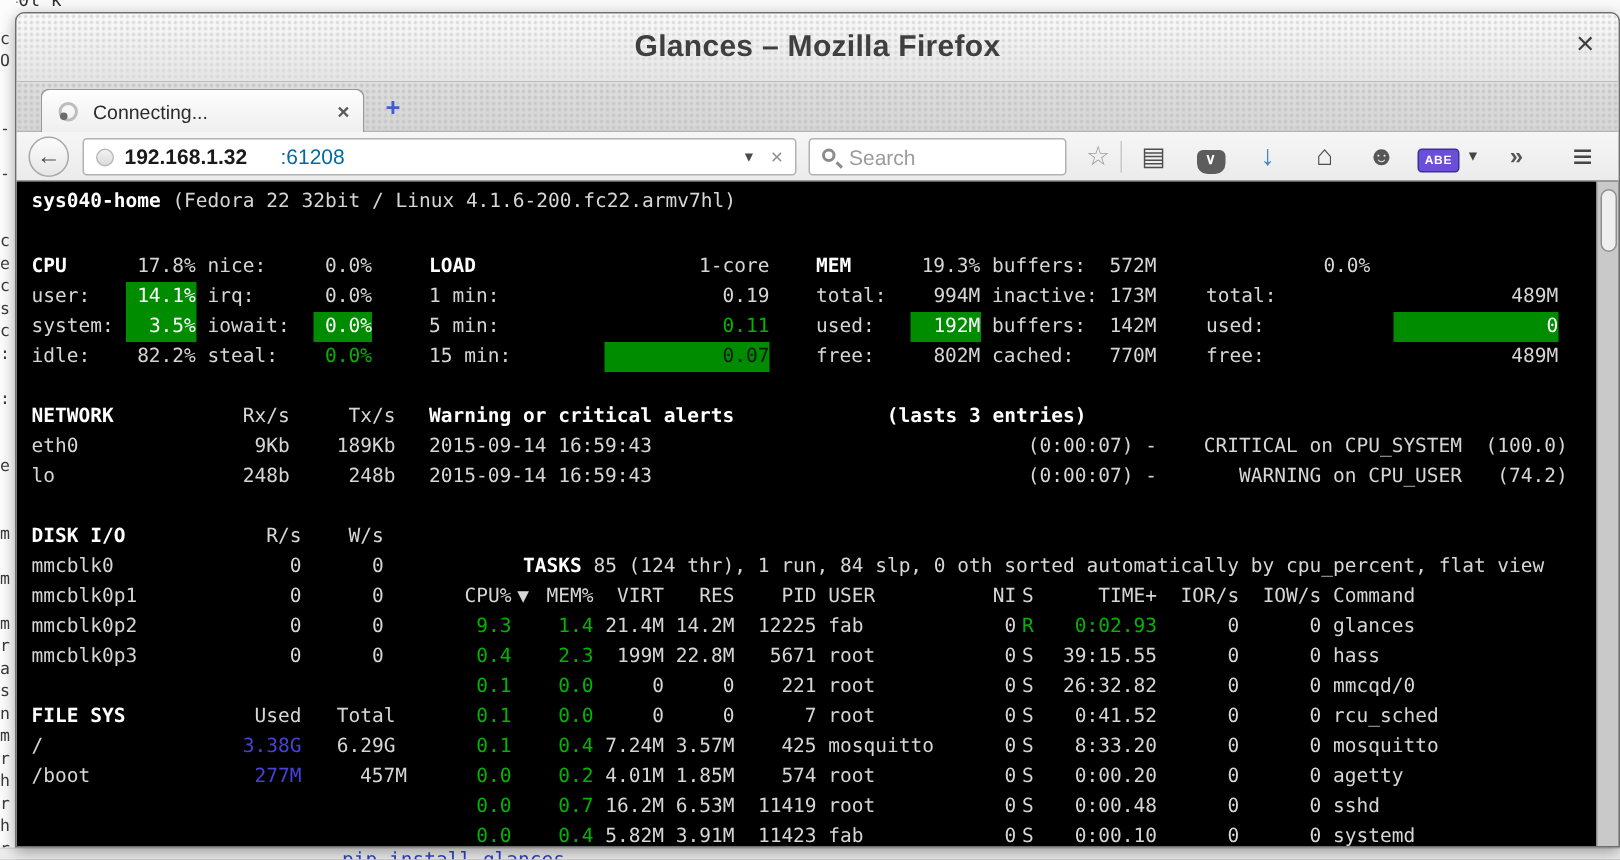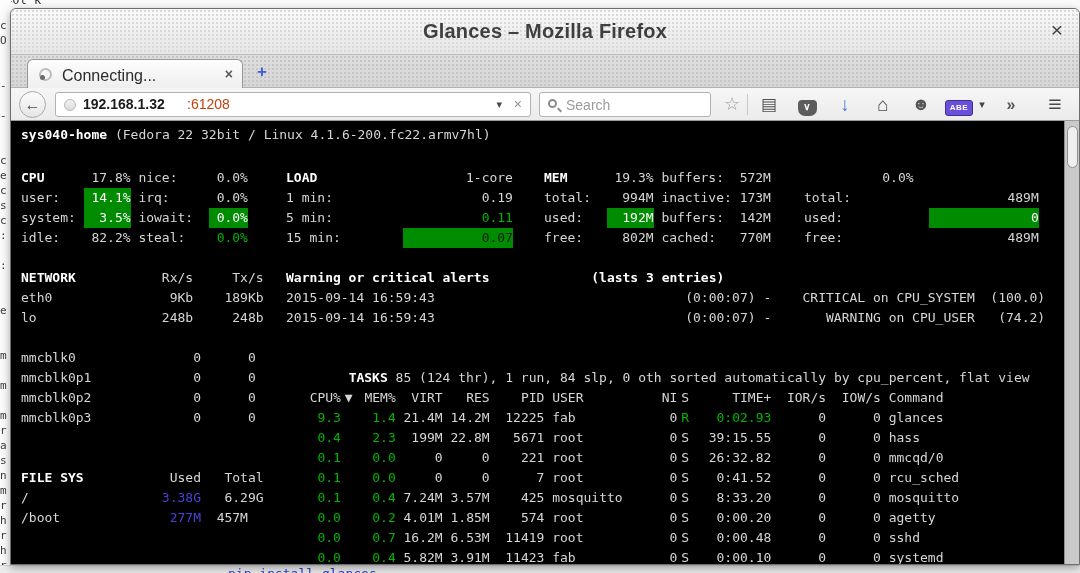--- a/index.html
+++ b/index.html
@@ -32,39 +32,39 @@
   .titlebar .title { position:absolute; left:0; right:0; top:11px; text-align:center;
                      font-size:20px; font-weight:bold; color:#3f3f3f; letter-spacing:.2px; }
   .win-close { position:absolute; right:16px; top:9px; font-size:21px; color:#3f3f3f; cursor:default; }
 
   .tabstrip { position:relative; height:33px;
               background-image:radial-gradient(circle,#c6c6c6 1px, rgba(0,0,0,0) 1.2px),linear-gradient(#dedede,#d6d6d6);
               background-size:4px 4px,100% 100%; border-bottom:1px solid #b3b3b3; }
   .tab { position:absolute; left:16px; top:4px; width:216px; height:29px;
          background:linear-gradient(#fdfdfd,#efefef); border:1px solid #979797; border-bottom:none;
          border-radius:6px 6px 0 0; z-index:3; }
-  .tab-label { position:absolute; left:34px; top:7px; font-size:16px; color:#2b2b2b; }
+  .tab-label { position:absolute; left:34px; top:7px; font-size:13px; color:#2b2b2b; }
   .tab-close { position:absolute; right:9px; top:6px; font-size:14px; font-weight:bold; color:#5a5a5a; }
   .spinner { position:absolute; left:11px; top:8px; width:13px; height:13px; border-radius:50%;
              border:2px solid #bdbdbd; }
   .spinner::after { content:""; position:absolute; left:-1px; bottom:-1px; width:5px; height:5px;
                     border-radius:50%; background:#6b6b6b; }
   .newtab { position:absolute; left:246px; top:7px; font-size:17px; font-weight:bold; color:#3f5fd0; }
 
   .navbar { position:relative; height:33px; background:linear-gradient(#f6f6f6,#ebebeb);
             border-bottom:1px solid #9d9d9d; }
   .back-btn { position:absolute; left:8px; top:3px; width:27px; height:27px; border-radius:50%;
               border:1px solid #a8a8a8; background:linear-gradient(#fcfcfc,#e6e6e6);
               text-align:center; line-height:25px; font-size:16px; font-weight:bold; color:#4c4c4c; }
   .urlbox { position:absolute; left:44px; top:4px; width:476px; height:25px; background:#fff;
             border:1px solid #b2b2b2; border-radius:3px; }
   .globe-icon { position:absolute; left:8px; top:6px; width:12px; height:12px; border-radius:50%;
                 border:1px solid #b9b9b9; background:linear-gradient(#f2f2f2,#dcdcdc); }
   .url-host { position:absolute; left:27px; top:3px; font-size:14px; font-weight:bold; color:#1a1a1a; }
-  .url-port { position:absolute; left:131px; top:3px; font-size:14px; color:#c2410c; }
+  .url-port { position:absolute; left:131px; top:3px; font-size:14px; color:#0369a1; }
   .url-drop { position:absolute; right:28px; top:5px; font-size:11px; color:#4a4a4a; }
   .url-stop { position:absolute; right:8px; top:3px; font-size:14px; color:#8f8f8f; }
   .searchbox { position:absolute; left:528px; top:4px; width:172px; height:25px; background:#fff;
                border:1px solid #b2b2b2; border-radius:3px; }
   .mag-icon { position:absolute; left:8px; top:6px; width:9px; height:9px; border-radius:50%;
               border:2px solid #8b8b8b; }
   .mag-icon::after { content:""; position:absolute; left:7px; top:8px; width:5px; height:2px;
                      background:#8b8b8b; transform:rotate(45deg); }
   .searchbox input { position:absolute; left:26px; top:2px; width:130px; height:19px; border:none;
                      outline:none; font-size:14px; color:#333; font-family:"Liberation Sans",sans-serif; }
@@ -244,32 +244,33 @@
           <div class="trow"><span class="cell" style="width: 12ch; text-align: left;">lo</span><span class="cell" style="width: 10ch; text-align: right;">248b</span><span class="cell" style="width: 9ch; text-align: right;">248b</span></div>
         </div>
       <div class="sec" id="sec-alerts-h">
           <div class="trow"><span class="cell s-bold" style="width: 39ch; text-align: left;">Warning or critical alerts</span><span class="cell s-bold" style="width: 20ch; text-align: left;">(lasts 3 entries)</span></div>
         </div>
       <div class="sec" id="sec-alerts">
           <div class="trow"><span class="cell" style="width: 20ch; text-align: left;">2015-09-14 16:59:43</span><span class="cell" style="width: 42ch; text-align: right;">(0:00:07) -</span><span class="cell" style="width: 35ch; text-align: right;">CRITICAL on CPU_SYSTEM  (100.0)</span></div>
           <div class="trow"><span class="cell" style="width: 20ch; text-align: left;">2015-09-14 16:59:43</span><span class="cell" style="width: 42ch; text-align: right;">(0:00:07) -</span><span class="cell" style="width: 35ch; text-align: right;">WARNING on CPU_USER   (74.2)</span></div>
         </div>
       <div class="sec" id="sec-diskio">
+          <div class="trow"><span class="cell s-bold" style="width: 14ch; text-align: left;">DISK I/O</span><span class="cell" style="width: 9ch; text-align: right;">R/s</span><span class="cell" style="width: 7ch; text-align: right;">W/s</span></div>
           <div class="trow"><span class="cell" style="width: 14ch; text-align: left;">mmcblk0</span><span class="cell" style="width: 9ch; text-align: right;">0</span><span class="cell" style="width: 7ch; text-align: right;">0</span></div>
           <div class="trow"><span class="cell" style="width: 14ch; text-align: left;">mmcblk0p1</span><span class="cell" style="width: 9ch; text-align: right;">0</span><span class="cell" style="width: 7ch; text-align: right;">0</span></div>
           <div class="trow"><span class="cell" style="width: 14ch; text-align: left;">mmcblk0p2</span><span class="cell" style="width: 9ch; text-align: right;">0</span><span class="cell" style="width: 7ch; text-align: right;">0</span></div>
           <div class="trow"><span class="cell" style="width: 14ch; text-align: left;">mmcblk0p3</span><span class="cell" style="width: 9ch; text-align: right;">0</span><span class="cell" style="width: 7ch; text-align: right;">0</span></div>
         </div>
       <div class="sec" id="sec-tasks">
         <span id="tasks-title">TASKS</span><span> 85 (124 thr), 1 run, 84 slp, 0 oth sorted automatically by cpu_percent, flat view</span>
       </div>
       <div class="sec" id="sec-filesys">
           <div class="trow"><span class="cell s-bold" style="width: 13ch; text-align: left;">FILE SYS</span><span class="cell" style="width: 10ch; text-align: right;">Used</span><span class="cell" style="width: 8ch; text-align: right;">Total</span></div>
           <div class="trow"><span class="cell" style="width: 13ch; text-align: left;">/</span><span class="cell s-blue" style="width: 10ch; text-align: right;">3.38G</span><span class="cell" style="width: 8ch; text-align: right;">6.29G</span></div>
-          <div class="trow"><span class="cell" style="width: 13ch; text-align: left;">/boot</span><span class="cell s-blue" style="width: 10ch; text-align: right;">277M</span><span class="cell" style="width: 8ch; text-align: center;">457M</span></div>
+          <div class="trow"><span class="cell" style="width: 13ch; text-align: left;">/boot</span><span class="cell s-blue" style="width: 10ch; text-align: right;">277M</span><span class="cell" style="width: 8ch; text-align: left; margin-left: 39px;">457M</span></div>
         </div>
       <div class="sec" id="sec-process">
           <div class="trow"><span class="cell" style="width: 6ch; text-align: right;">CPU%</span><span class="cell" style="width: 2ch; text-align: center;">▼</span><span class="cell" style="width: 5ch; text-align: right;">MEM%</span><span class="cell" style="width: 6ch; text-align: right;">VIRT</span><span class="cell" style="width: 6ch; text-align: right;">RES</span><span class="cell" style="width: 7ch; text-align: right;">PID</span><span class="cell" style="width: 13ch; margin-left: 1ch; text-align: left;">USER</span><span class="cell" style="width: 3ch; text-align: right;">NI</span><span class="cell" style="width: 2ch; text-align: center;">S</span><span class="cell" style="width: 10ch; text-align: right;">TIME+</span><span class="cell" style="width: 7ch; text-align: right;">IOR/s</span><span class="cell" style="width: 7ch; text-align: right;">IOW/s</span><span class="cell" style="flex: 1 1 0%; margin-left: 1ch; text-align: left;">Command</span></div>
           <div class="trow"><span class="cell s-ok" style="width: 6ch; text-align: right;">9.3</span><span class="cell" style="width: 2ch; text-align: center;"></span><span class="cell s-ok" style="width: 5ch; text-align: right;">1.4</span><span class="cell" style="width: 6ch; text-align: right;">21.4M</span><span class="cell" style="width: 6ch; text-align: right;">14.2M</span><span class="cell" style="width: 7ch; text-align: right;">12225</span><span class="cell" style="width: 13ch; margin-left: 1ch; text-align: left;">fab</span><span class="cell" style="width: 3ch; text-align: right;">0</span><span class="cell s-ok" style="width: 2ch; text-align: center;">R</span><span class="cell s-ok" style="width: 10ch; text-align: right;">0:02.93</span><span class="cell" style="width: 7ch; text-align: right;">0</span><span class="cell" style="width: 7ch; text-align: right;">0</span><span class="cell" style="flex: 1 1 0%; margin-left: 1ch; text-align: left;">glances</span></div>
           <div class="trow"><span class="cell s-ok" style="width: 6ch; text-align: right;">0.4</span><span class="cell" style="width: 2ch; text-align: center;"></span><span class="cell s-ok" style="width: 5ch; text-align: right;">2.3</span><span class="cell" style="width: 6ch; text-align: right;">199M</span><span class="cell" style="width: 6ch; text-align: right;">22.8M</span><span class="cell" style="width: 7ch; text-align: right;">5671</span><span class="cell" style="width: 13ch; margin-left: 1ch; text-align: left;">root</span><span class="cell" style="width: 3ch; text-align: right;">0</span><span class="cell" style="width: 2ch; text-align: center;">S</span><span class="cell" style="width: 10ch; text-align: right;">39:15.55</span><span class="cell" style="width: 7ch; text-align: right;">0</span><span class="cell" style="width: 7ch; text-align: right;">0</span><span class="cell" style="flex: 1 1 0%; margin-left: 1ch; text-align: left;">hass</span></div>
           <div class="trow"><span class="cell s-ok" style="width: 6ch; text-align: right;">0.1</span><span class="cell" style="width: 2ch; text-align: center;"></span><span class="cell s-ok" style="width: 5ch; text-align: right;">0.0</span><span class="cell" style="width: 6ch; text-align: right;">0</span><span class="cell" style="width: 6ch; text-align: right;">0</span><span class="cell" style="width: 7ch; text-align: right;">221</span><span class="cell" style="width: 13ch; margin-left: 1ch; text-align: left;">root</span><span class="cell" style="width: 3ch; text-align: right;">0</span><span class="cell" style="width: 2ch; text-align: center;">S</span><span class="cell" style="width: 10ch; text-align: right;">26:32.82</span><span class="cell" style="width: 7ch; text-align: right;">0</span><span class="cell" style="width: 7ch; text-align: right;">0</span><span class="cell" style="flex: 1 1 0%; margin-left: 1ch; text-align: left;">mmcqd/0</span></div>
           <div class="trow"><span class="cell s-ok" style="width: 6ch; text-align: right;">0.1</span><span class="cell" style="width: 2ch; text-align: center;"></span><span class="cell s-ok" style="width: 5ch; text-align: right;">0.0</span><span class="cell" style="width: 6ch; text-align: right;">0</span><span class="cell" style="width: 6ch; text-align: right;">0</span><span class="cell" style="width: 7ch; text-align: right;">7</span><span class="cell" style="width: 13ch; margin-left: 1ch; text-align: left;">root</span><span class="cell" style="width: 3ch; text-align: right;">0</span><span class="cell" style="width: 2ch; text-align: center;">S</span><span class="cell" style="width: 10ch; text-align: right;">0:41.52</span><span class="cell" style="width: 7ch; text-align: right;">0</span><span class="cell" style="width: 7ch; text-align: right;">0</span><span class="cell" style="flex: 1 1 0%; margin-left: 1ch; text-align: left;">rcu_sched</span></div>
           <div class="trow"><span class="cell s-ok" style="width: 6ch; text-align: right;">0.1</span><span class="cell" style="width: 2ch; text-align: center;"></span><span class="cell s-ok" style="width: 5ch; text-align: right;">0.4</span><span class="cell" style="width: 6ch; text-align: right;">7.24M</span><span class="cell" style="width: 6ch; text-align: right;">3.57M</span><span class="cell" style="width: 7ch; text-align: right;">425</span><span class="cell" style="width: 13ch; margin-left: 1ch; text-align: left;">mosquitto</span><span class="cell" style="width: 3ch; text-align: right;">0</span><span class="cell" style="width: 2ch; text-align: center;">S</span><span class="cell" style="width: 10ch; text-align: right;">8:33.20</span><span class="cell" style="width: 7ch; text-align: right;">0</span><span class="cell" style="width: 7ch; text-align: right;">0</span><span class="cell" style="flex: 1 1 0%; margin-left: 1ch; text-align: left;">mosquitto</span></div>
           <div class="trow"><span class="cell s-ok" style="width: 6ch; text-align: right;">0.0</span><span class="cell" style="width: 2ch; text-align: center;"></span><span class="cell s-ok" style="width: 5ch; text-align: right;">0.2</span><span class="cell" style="width: 6ch; text-align: right;">4.01M</span><span class="cell" style="width: 6ch; text-align: right;">1.85M</span><span class="cell" style="width: 7ch; text-align: right;">574</span><span class="cell" style="width: 13ch; margin-left: 1ch; text-align: left;">root</span><span class="cell" style="width: 3ch; text-align: right;">0</span><span class="cell" style="width: 2ch; text-align: center;">S</span><span class="cell" style="width: 10ch; text-align: right;">0:00.20</span><span class="cell" style="width: 7ch; text-align: right;">0</span><span class="cell" style="width: 7ch; text-align: right;">0</span><span class="cell" style="flex: 1 1 0%; margin-left: 1ch; text-align: left;">agetty</span></div>
           <div class="trow"><span class="cell s-ok" style="width: 6ch; text-align: right;">0.0</span><span class="cell" style="width: 2ch; text-align: center;"></span><span class="cell s-ok" style="width: 5ch; text-align: right;">0.7</span><span class="cell" style="width: 6ch; text-align: right;">16.2M</span><span class="cell" style="width: 6ch; text-align: right;">6.53M</span><span class="cell" style="width: 7ch; text-align: right;">11419</span><span class="cell" style="width: 13ch; margin-left: 1ch; text-align: left;">root</span><span class="cell" style="width: 3ch; text-align: right;">0</span><span class="cell" style="width: 2ch; text-align: center;">S</span><span class="cell" style="width: 10ch; text-align: right;">0:00.48</span><span class="cell" style="width: 7ch; text-align: right;">0</span><span class="cell" style="width: 7ch; text-align: right;">0</span><span class="cell" style="flex: 1 1 0%; margin-left: 1ch; text-align: left;">sshd</span></div>

